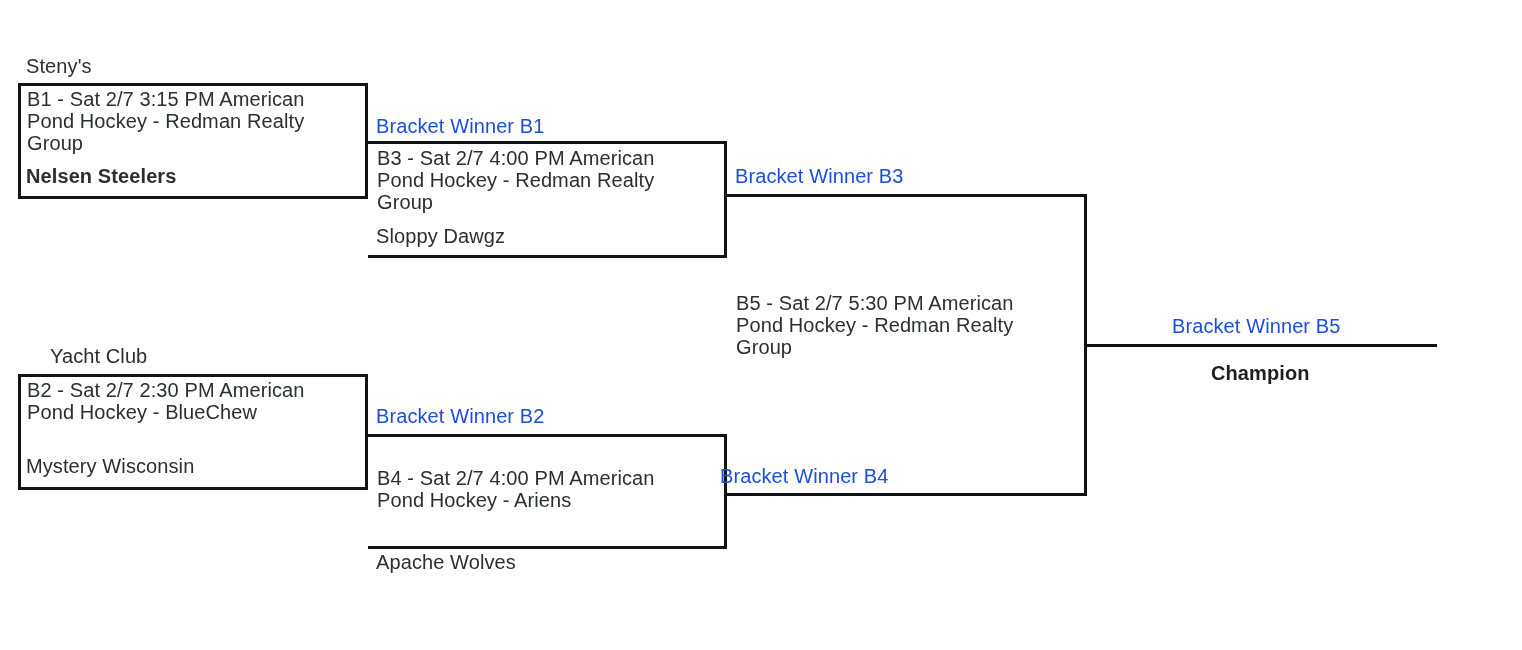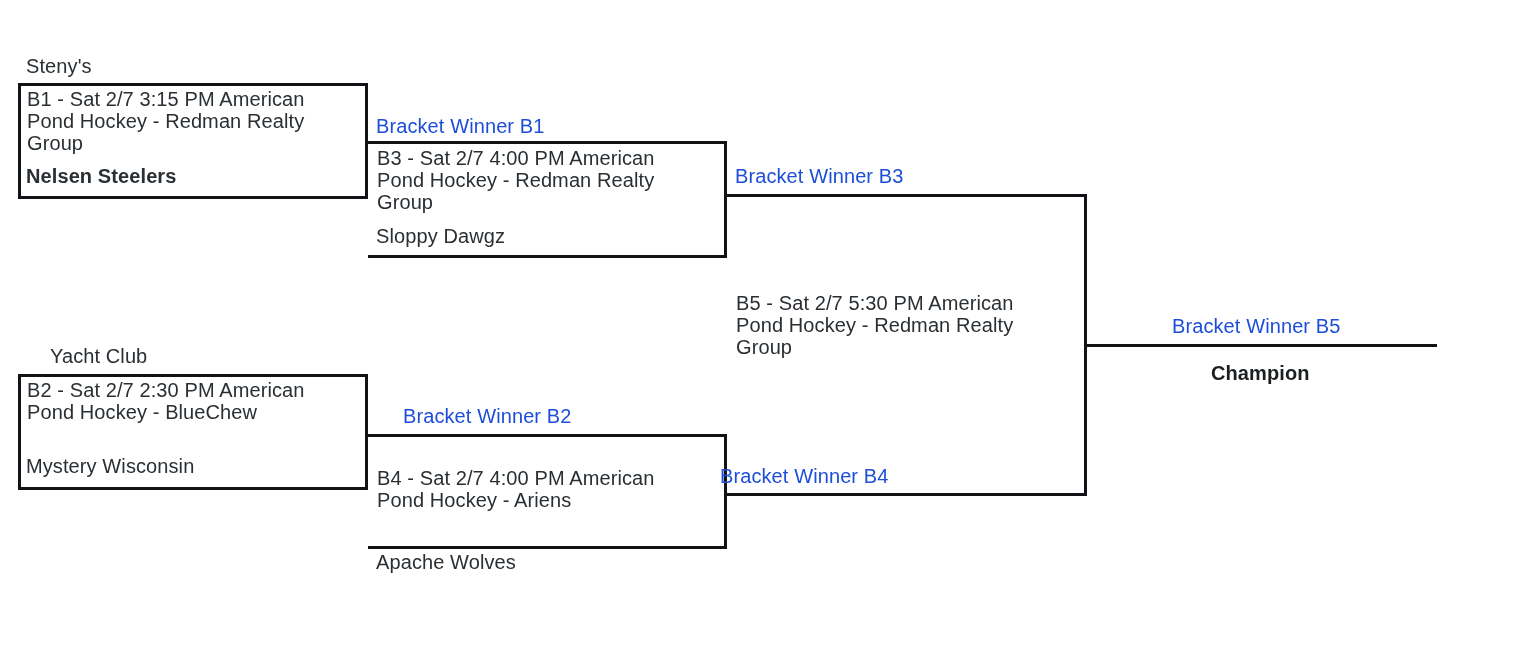--- a/index.html
+++ b/index.html
@@ -104,21 +104,21 @@
     <div class="ln ln-h" style="left:368px; top:255px; width:359px;"></div>
 
     <div class="txt-match" style="left:377px; top:147px; width:330px;">B3  -  Sat 2/7 4:00 PM  American Pond Hockey - Redman Realty Group</div>
 
     <span class="txt txt-team" style="left:376px; top:224px;">Sloppy Dawgz</span>
   </div>
 
   <div class="ln ln-v" style="left:724px; top:141px; height:117px;"></div>
 
   <div>
-    <span class="txt-winner" style="left:376px; top:404px;margin-left:27px;">Bracket Winner B2</span>
+    <span class="txt-winner" style="left:376px; top:404px;">Bracket Winner B2</span>
 
     <div class="ln ln-h" style="left:368px; top:434px; width:359px;"></div>
     <div class="ln ln-h" style="left:368px; top:546px; width:359px;"></div>
 
     <div class="txt-match" style="left:377px; top:448px; width:330px;margin-top:19px;">B4  -  Sat 2/7 4:00 PM  American Pond Hockey - Ariens</div>
 
     <span class="txt txt-team" style="left:376px; top:514px;margin-top:36px;">Apache Wolves</span>
   </div>
 
   <div class="ln ln-v" style="left:724px; top:434px; height:115px;"></div>

